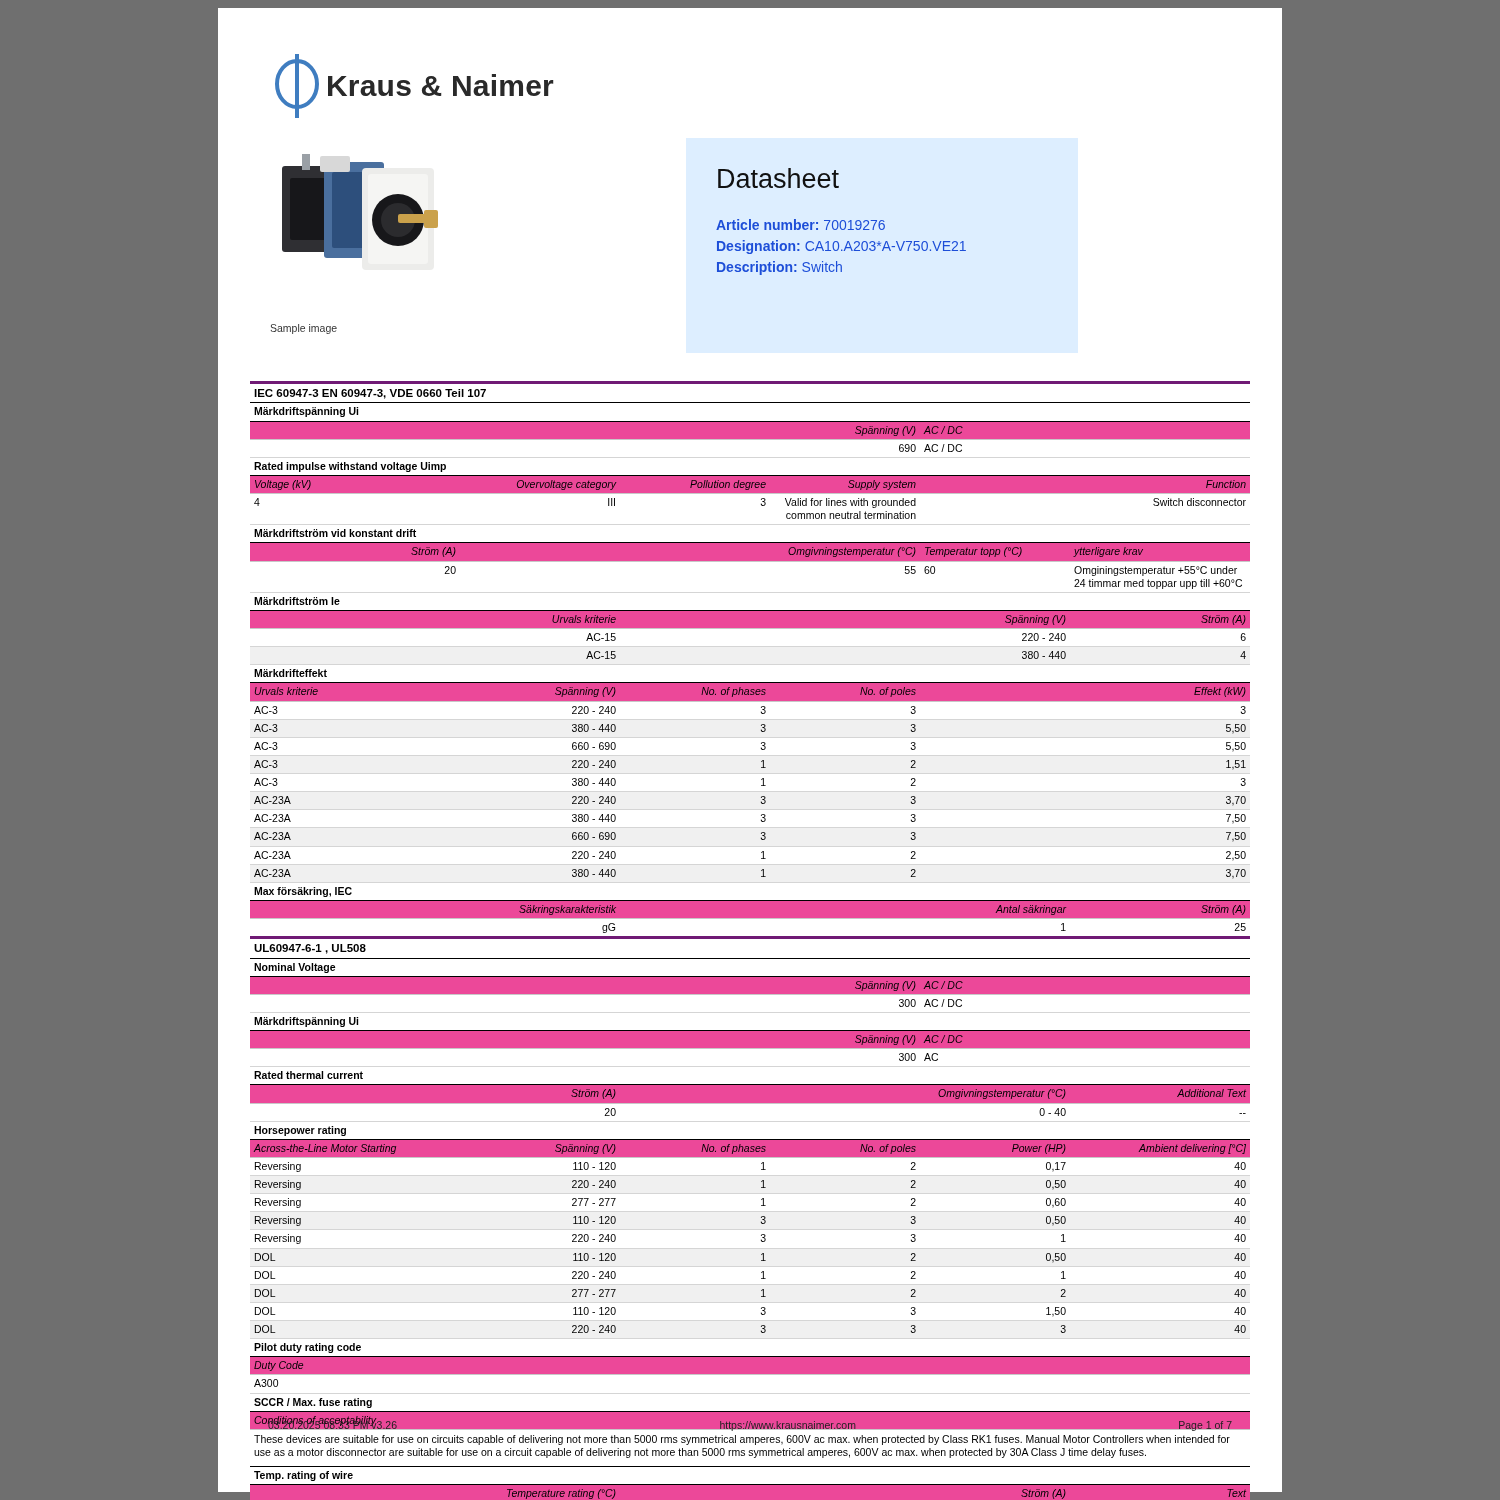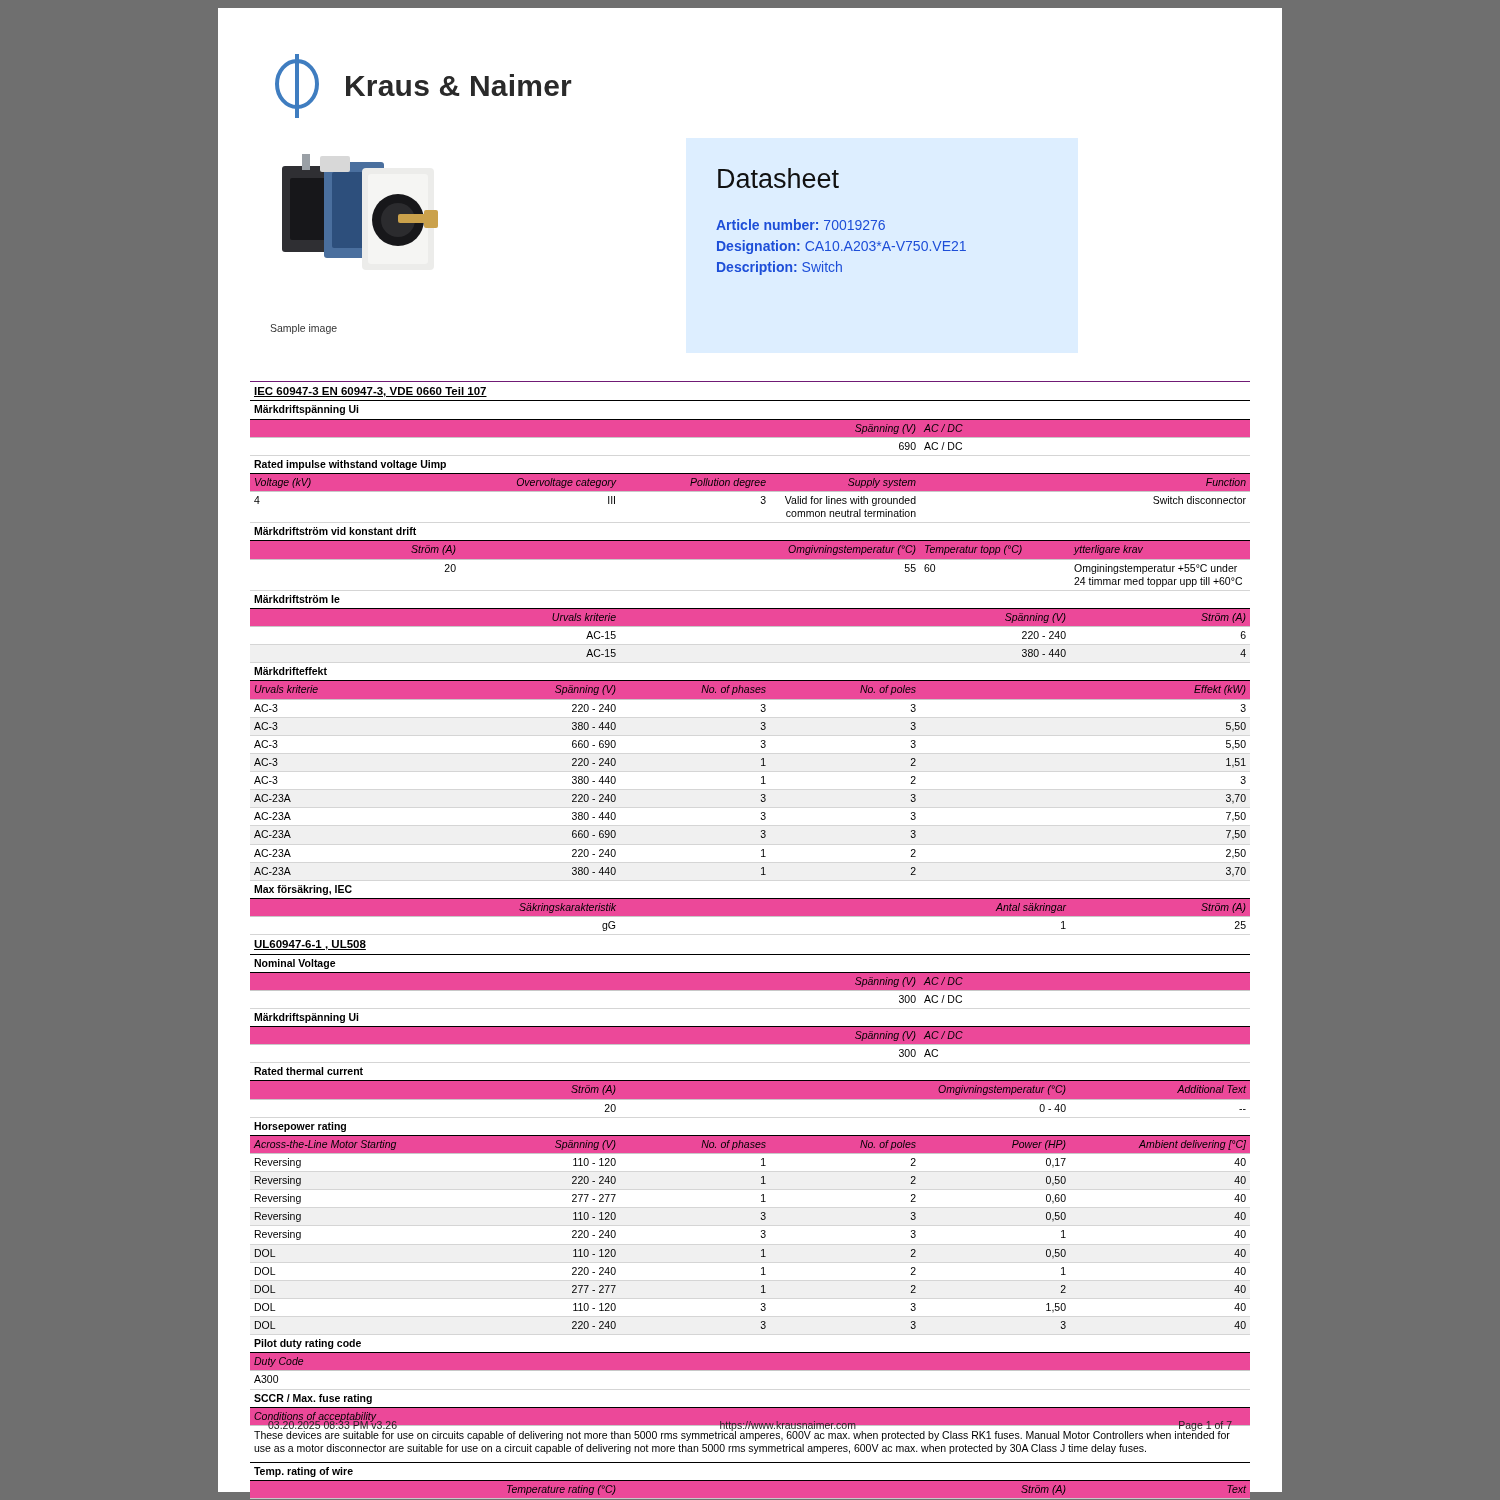--- a/index.html
+++ b/index.html
@@ -22,21 +22,20 @@
     box-sizing: border-box;
     position: relative;
     padding: 0 28px;
   }
   
   .brand {
     display: flex;
     align-items: center;
     padding-top: 44px;
     padding-left: 22px;
-    gap: 18px;
   }
   .brand-logo { width: 58px; height: 68px; flex: 0 0 auto; }
   .brand-name {
     font-size: 30px;
     font-weight: bold;
     color: #2a2a2a;
     letter-spacing: 0.2px;
   }
   .top-section {
     display: flex;
@@ -91,21 +90,21 @@
     color: #000;
   }
   .spec-table td { padding: 1px 4px; vertical-align: top; line-height: 1.25; }
   tr.sec td {
     font-weight: bold;
     font-size: 11.5px;
     border-top: 1px solid #000;
     border-bottom: 1px solid #000;
     padding: 2px 4px;
   }
-  tr.sec.top td { border-top: 1px solid #701a75; text-decoration: underline; }
+  tr.sec.top td { border-top: 3px solid #701a75; }
   tr.sub td {
     font-weight: bold;
     font-size: 10.5px;
     border-bottom: 1px solid #000;
     padding: 2px 4px;
   }
   tr.hdr td {
     font-style: italic;
     background: #ec4899;
     padding: 2px 4px;

